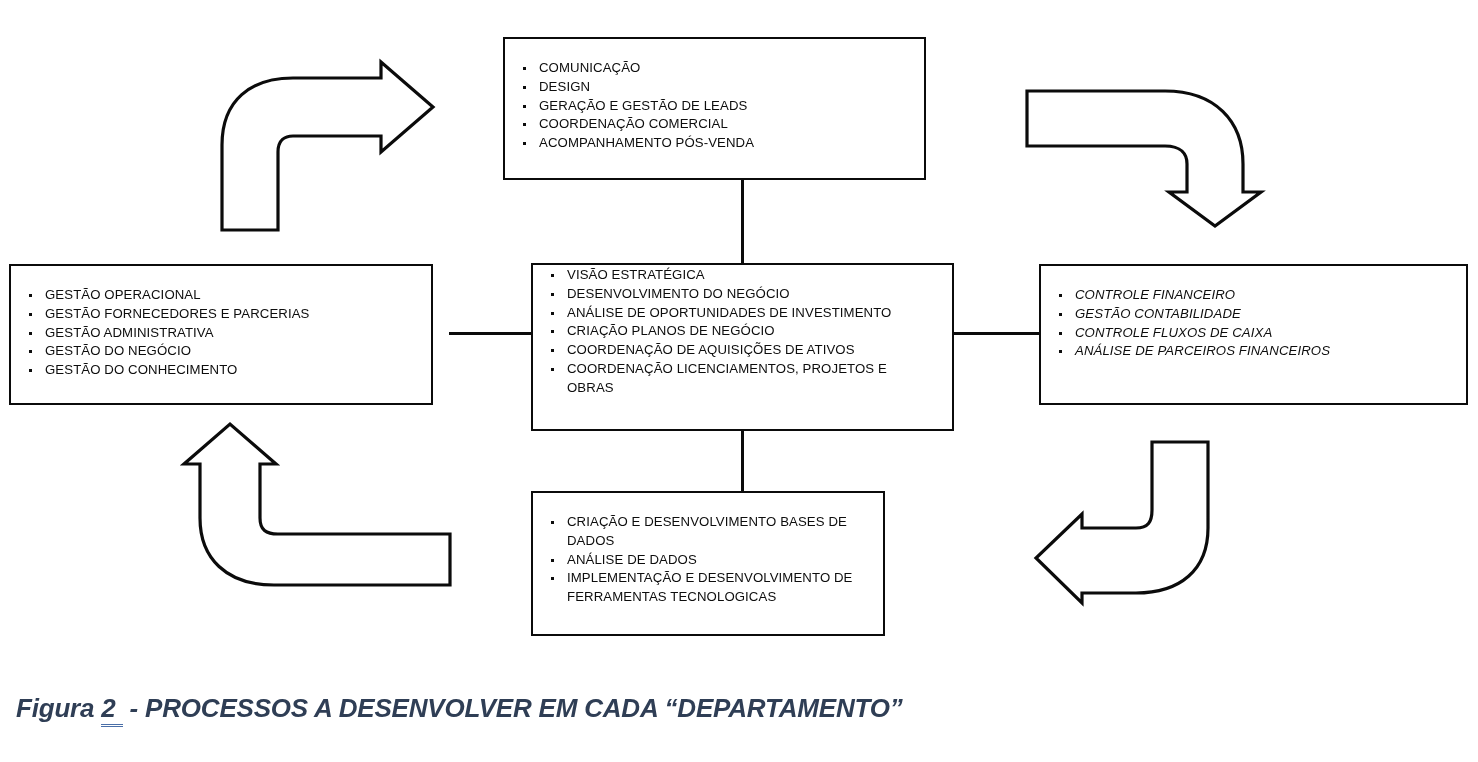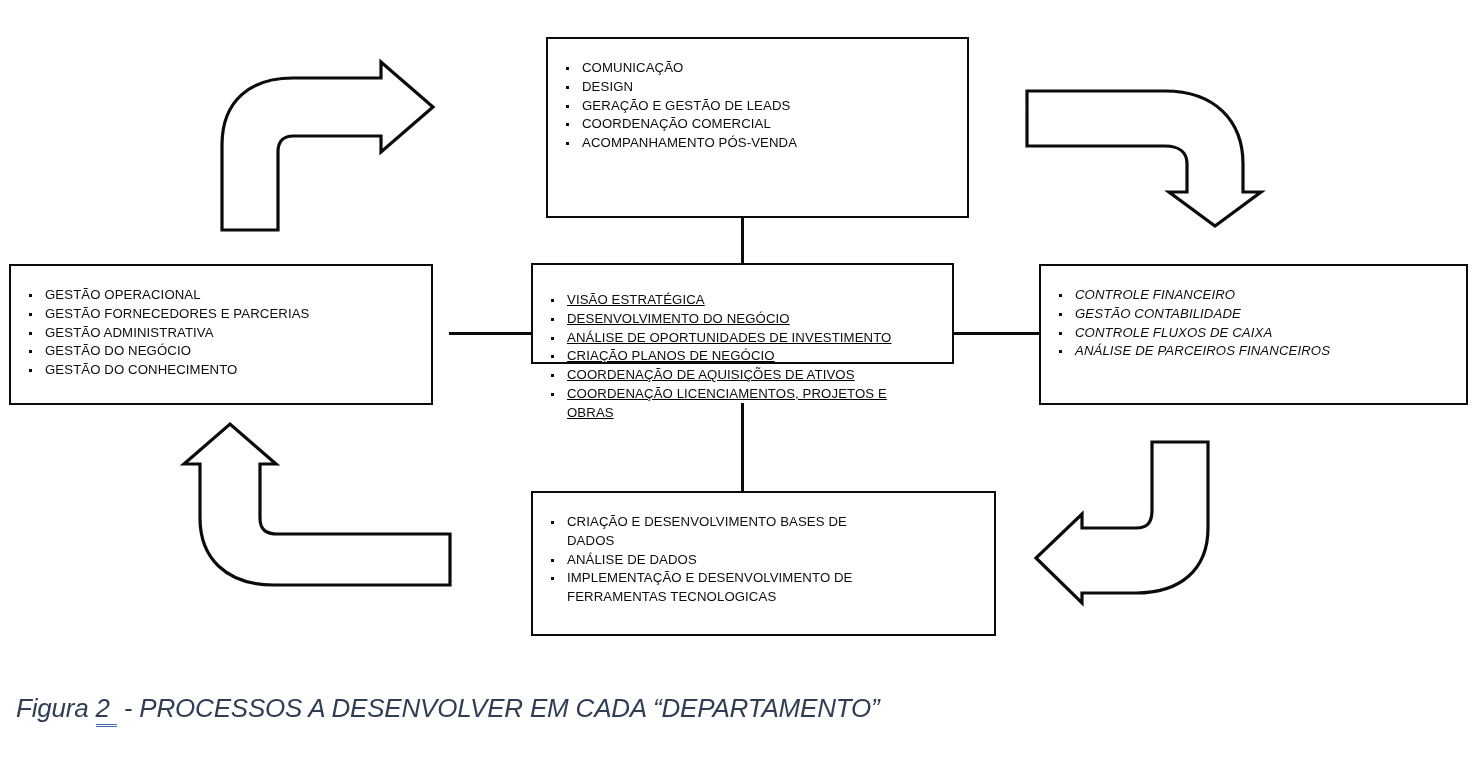--- a/index.html
+++ b/index.html
@@ -46,25 +46,25 @@
   .pbox li::before {
     content: "";
     position: absolute;
     left: 10px;
     top: 8px;
     width: 3px;
     height: 3px;
     background: #0d0d0d;
   }
 
-  #box-top    { left: 546px; top: 37px;  width: 423px; height: 181px; padding: 20px 8px 8px 8px; }
+  #box-top    { left: 503px; top: 37px;  width: 423px; height: 143px; padding: 20px 8px 8px 8px; }
   #box-left   { left: 9px;  top: 264px; width: 424px; height: 141px; padding: 20px 8px 0 8px; }
-  #box-center { left: 531px; top: 263px; width: 423px; height: 101px; padding: 26px 8px 0 8px; text-decoration: underline; }
+  #box-center { left: 531px; top: 263px; width: 423px; height: 168px; padding: 1px 8px 0 8px; }
   #box-right  { left: 1039px;top: 264px; width: 429px; height: 141px; padding: 20px 8px 0 8px; font-style: italic; }
-  #box-bottom { left: 531px; top: 491px; width: 465px; height: 145px; padding: 20px 8px 0 8px; }
+  #box-bottom { left: 531px; top: 491px; width: 354px; height: 145px; padding: 20px 8px 0 8px; }
 
   
   .connector {
     position: absolute;
     background: #0b0b0b;
     z-index: 1;
   }
   #conn-left   { left: 449px;  top: 332px; width: 84px;  height: 3px; }
   #conn-right  { left: 952px;  top: 332px; width: 89px;  height: 3px; }
   #conn-top    { left: 741px;  top: 178px; width: 3px;   height: 87px; }
@@ -89,21 +89,21 @@
   #arrow-br { left: 1032px; top: 440px; width: 235px; height: 165px; }
   #arrow-bl { left: 182px;  top: 422px; width: 272px; height: 165px; }
 
   
   #caption {
     position: absolute;
     left: 16px;
     top: 692px;
     font-family: "Liberation Sans", sans-serif;
     font-style: italic;
-    font-weight: 400;
+    font-weight: 700;
     font-size: 26px;
     line-height: 32px;
     letter-spacing: -0.2px;
     color: #2f3e55;
     white-space: pre;
     z-index: 4;
   }
   #caption .fig-number {
     border-bottom: 3px double #4a6fa8;
     padding-bottom: 1px;

